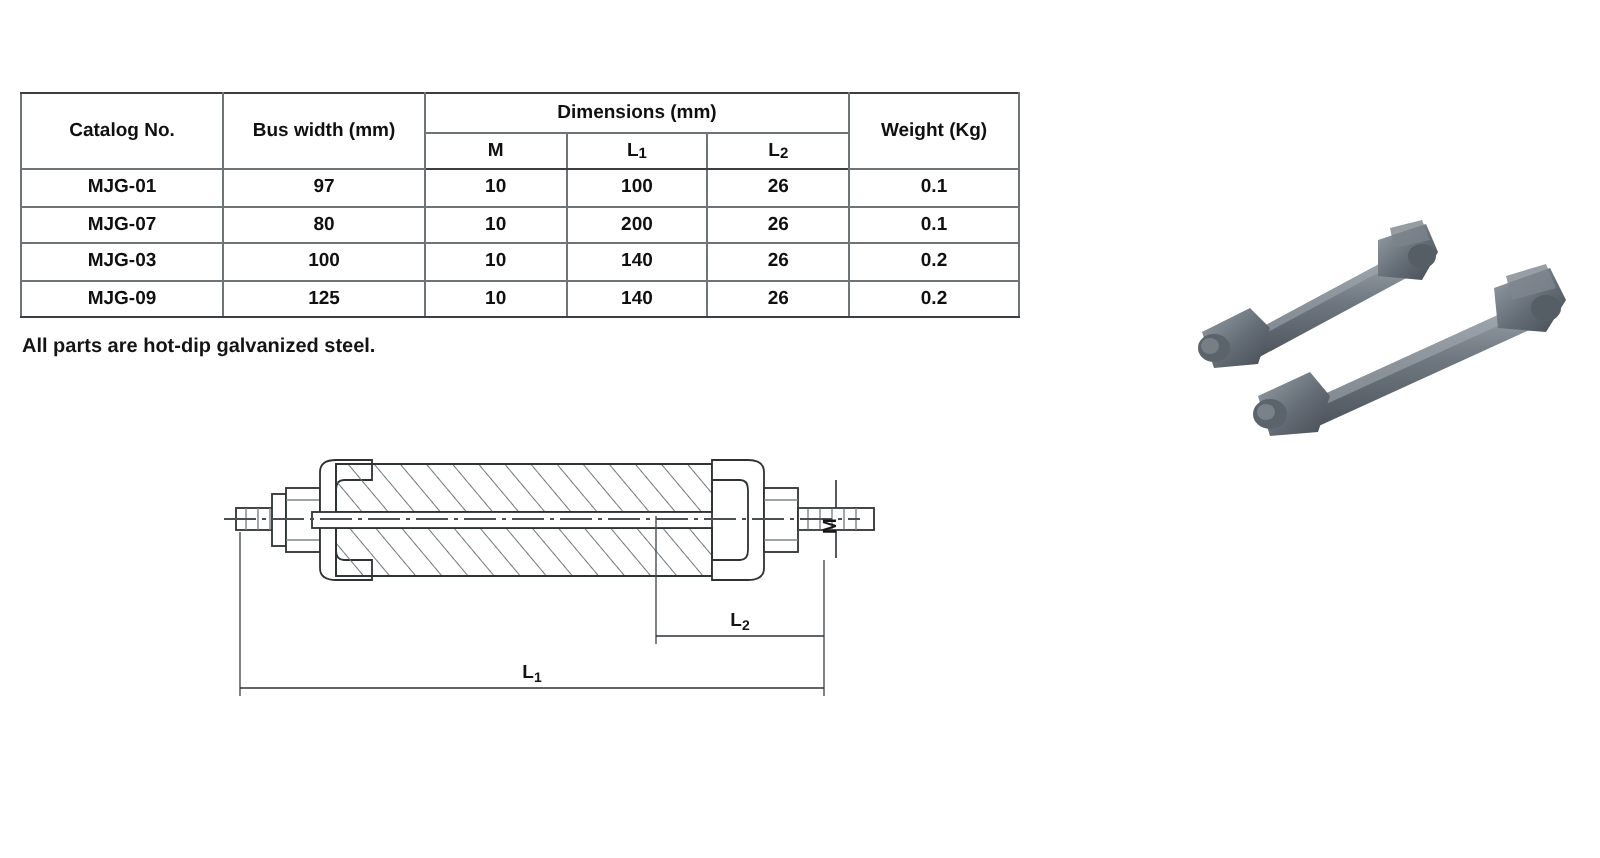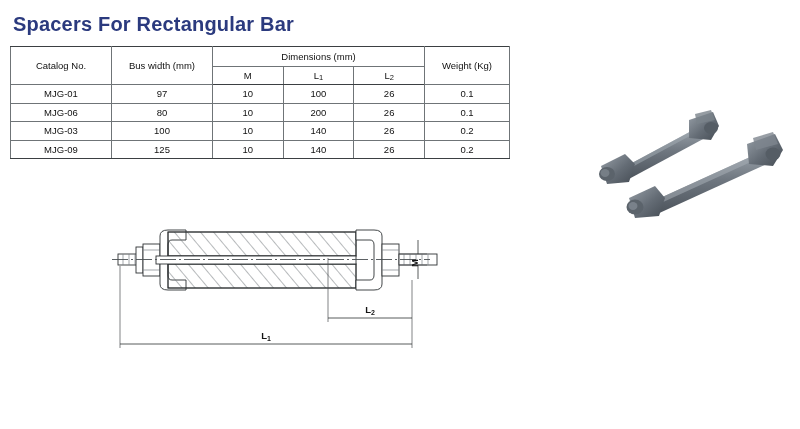--- a/index.html
+++ b/index.html
@@ -42,21 +42,21 @@
     font-size: 9.5px;
     font-weight: bold;
     table-layout: fixed;
   }
   #spec-table th,
   #spec-table td {
     border: 1px solid #6f7477;
     text-align: center;
     vertical-align: middle;
     padding: 0;
-    font-weight: normal;
+    font-weight: bold;
     color: #101010;
   }
   #spec-table thead tr.head-top th { height: 19px; }
   #spec-table thead tr.head-bot th { height: 17px; }
   #spec-table tbody td { height: 17.5px; margin-top: 45px; }
 
   #spec-table .t-outer-top { border-top: 1.6px solid #3b3f42; }
   #spec-table .t-outer-bottom { border-bottom: 1.6px solid #3b3f42; }
   #spec-table .t-thick-under { border-bottom: 1.6px solid #3b3f42; }
 
@@ -101,21 +101,20 @@
     width: 205px;
     height: 112px;
   }
   #product-photo svg { display: block; }
 </style>
 </head>
 <body>
 
 <div id="page">
 
-  <div id="page-title">Spacers For Rectangular Bar</div>
 
   <table id="spec-table">
     <thead>
       <tr class="head-top">
         <th class="col-cat t-outer-top" rowspan="2">Catalog No.</th>
         <th class="col-bus t-outer-top" rowspan="2">Bus width (mm)</th>
         <th class="t-outer-top" colspan="3">Dimensions (mm)</th>
         <th class="col-wt t-outer-top" rowspan="2">Weight (Kg)</th>
       </tr>
       <tr class="head-bot">
@@ -127,21 +126,21 @@
     <tbody>
       <tr>
         <td>MJG-01</td>
         <td>97</td>
         <td>10</td>
         <td>100</td>
         <td>26</td>
         <td>0.1</td>
       </tr>
       <tr>
-        <td>MJG-06</td>
+        <td>MJG-07</td>
         <td>80</td>
         <td>10</td>
         <td>200</td>
         <td>26</td>
         <td>0.1</td>
       </tr>
       <tr>
         <td>MJG-03</td>
         <td>100</td>
         <td>10</td>
@@ -153,20 +152,21 @@
         <td class="t-outer-bottom">MJG-09</td>
         <td class="t-outer-bottom">125</td>
         <td class="t-outer-bottom">10</td>
         <td class="t-outer-bottom">140</td>
         <td class="t-outer-bottom">26</td>
         <td class="t-outer-bottom">0.2</td>
       </tr>
     </tbody>
   </table>
 
+  <div id="footnote">All parts are hot-dip galvanized steel.</div>
 
   <div id="drawing">
     <svg width="340" height="140" viewBox="0 0 340 140" xmlns="http://www.w3.org/2000/svg">
       <defs>
         <pattern id="hatch" width="10" height="10" patternTransform="rotate(-40)" patternUnits="userSpaceOnUse">
           <line x1="0" y1="0" x2="0" y2="10" stroke="#70767a" stroke-width="1"></line>
         </pattern>
         <marker id="arrL" markerWidth="9" markerHeight="7" refX="8" refY="3.5" orient="auto" markerUnits="userSpaceOnUse">
           <path d="M8,3.5 L0,1 L0,6 Z" fill="#2e3234"></path>
         </marker>

